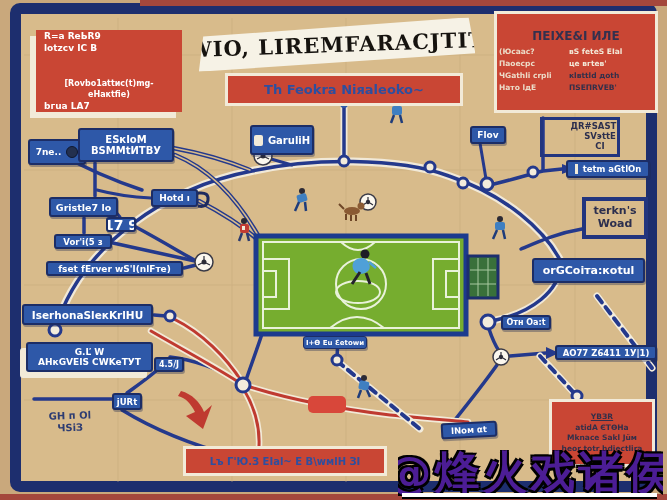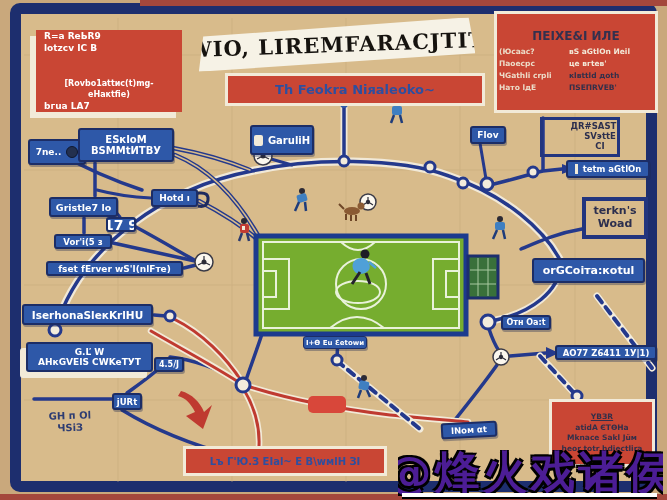--- a/index.html
+++ b/index.html
@@ -226,34 +226,34 @@
         <rect x="359" y="381" width="10" height="9" rx="2" fill="#3f7fc1" transform="rotate(12 364 385)"></rect>
         <path d="M361,390 l-3,8 M367,390 l3,7" stroke="#1f3c7a" stroke-width="2.5" fill="none"></path>
       </g>
     </g>
 
     <rect x="308" y="396" width="38" height="17" rx="5" fill="#d8473a"></rect>
   </svg>
 
   <div class="abs banner" style="left:198px;top:22px;width:277px;height:45px;">WIO, LIREMFARACJTIT</div>
 
-  <div class="abs rb shadow-w" style="left:228px;top:76px;width:254px;height:27px;color:#2d4fa0;font-size:13px;">Th Feokra Niяaleoko~</div>
+  <div class="abs rb shadow-w" style="left:228px;top:76px;width:232px;height:27px;color:#2d4fa0;font-size:13px;">Th Feokra Niяaleoko~</div>
 
   <div class="abs rb col offset-w" style="left:36px;top:30px;width:146px;height:82px;font-size:9px;line-height:1.35;align-items:flex-start;padding:6px 8px;">
     <span>R=a ReЬR9</span>
     <span>lotzcv ІС В</span>
     <span style="font-size:8px;margin-top:25px;">[Rovbo1attиc(t)mg-eНaкtfiе)</span>
     <span>bгuа LА7</span>
   </div>
 
   <div class="abs rb col shadow-w" style="left:497px;top:14px;width:158px;height:96px;padding:5px 6px;">
     <div style="color:#34304e;font-size:12px;font-weight:bold;margin-bottom:3px;">ПЕІХЕ&amp;І ИЛЕ</div>
     <div class="tr-grid">
       <span class="tl">(Юсаас?</span>
-      <span class="trr">вЅ аGtlOn Иeil</span>
+      <span class="trr">вЅ fеtеЅ ЕІаl</span>
       <span class="tl">Паоесрс</span>
       <span class="trr">це вгtев'</span>
       <span class="tl">ЧGаthlі сrplі</span>
       <span class="trd">кlвttld доth</span>
       <span class="tl">Нато lдЕ</span>
       <span class="trd">ПЅЕПRVЕВ'</span>
     </div>
   </div>
 
   <div class="abs bb" style="left:28px;top:139px;width:58px;height:26px;font-size:9px;">

